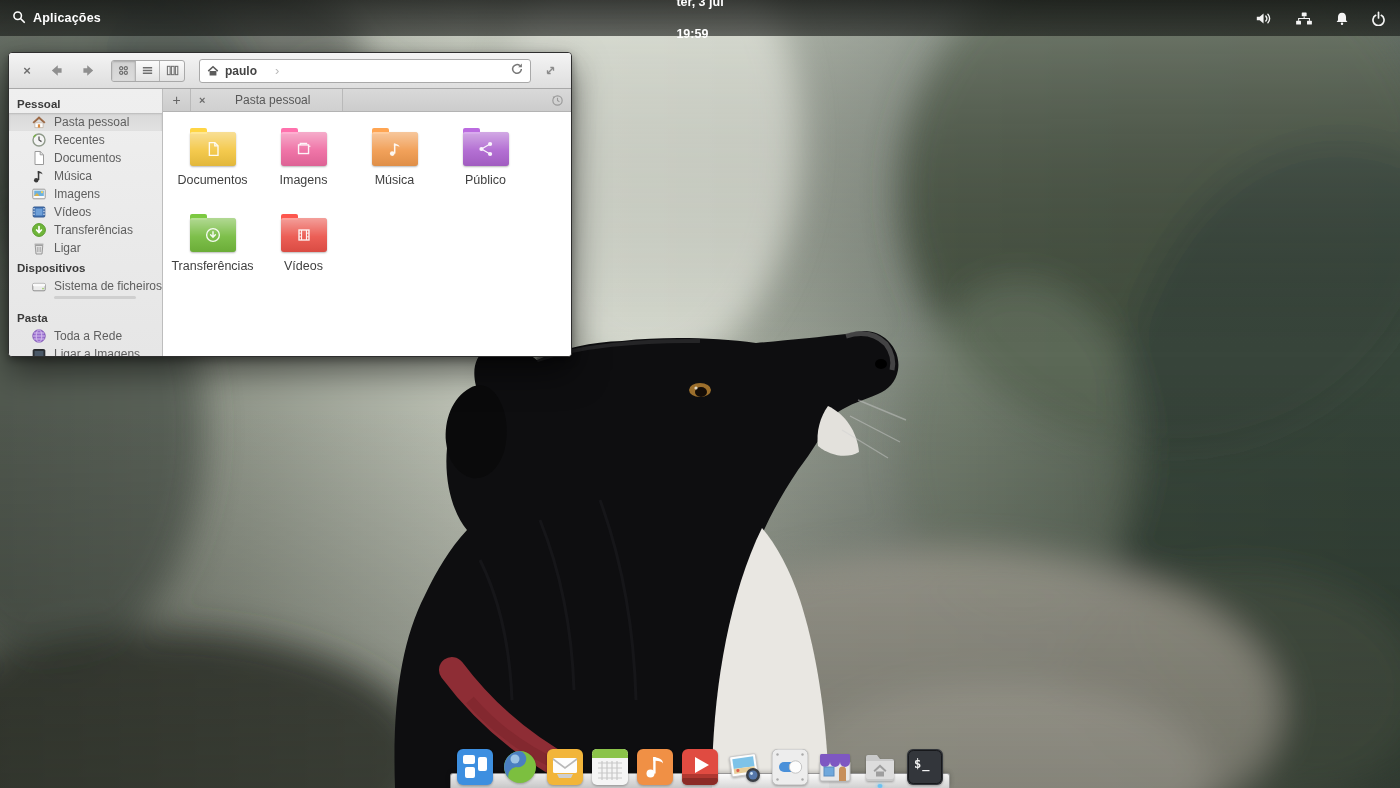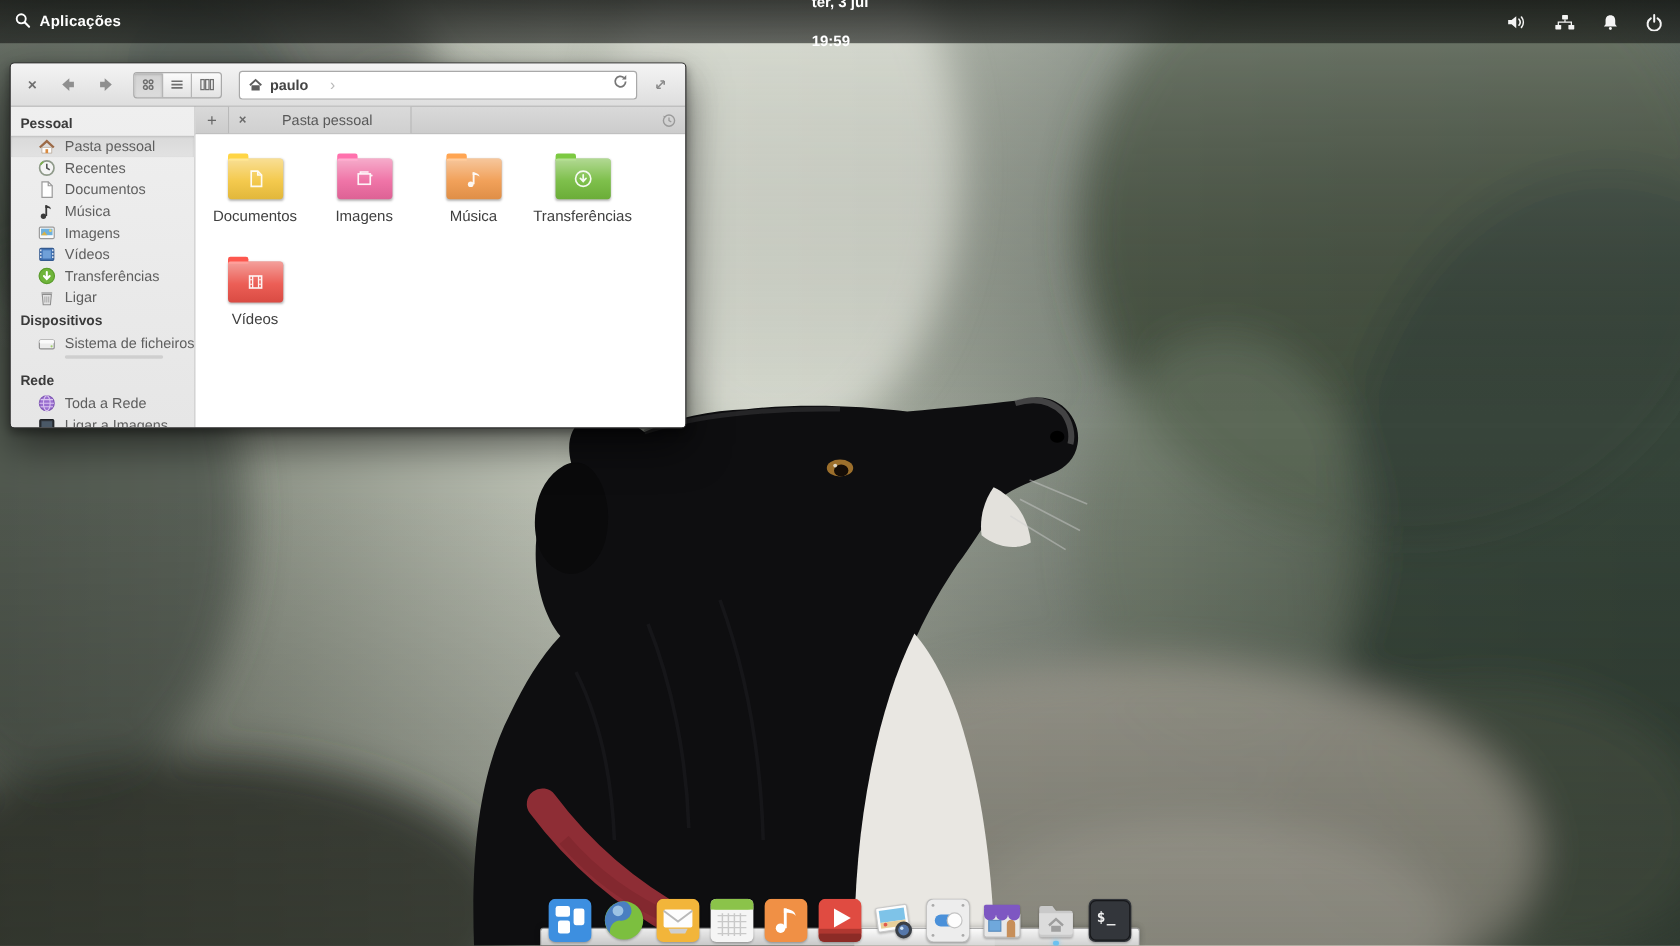--- a/index.html
+++ b/index.html
@@ -359,21 +359,21 @@
               <rect x="1.8" y="4.4" width="12.4" height="2.8" rx="1.2" fill="#fafafa"></rect>
               <circle cx="12" cy="9.6" r=".9" fill="#9fd06a"></circle>
             </svg>
           </span>
         <span class="sb-col">
           <span>Sistema de ficheiros</span>
           <span class="usage-track"><span class="usage-fill" style="width: 35%;"></span></span>
         </span>
       </div>
 
-      <div class="sb-header">Rede</div>
+      <div class="sb-header">Pasta</div>
       <div class="sb-item">
         <span class="ic">
             <svg width="16" height="16" viewBox="0 0 16 16">
               <circle cx="8" cy="8" r="6.2" fill="#9a6fd0" stroke="#7f56b4" stroke-width="1"></circle>
               <ellipse cx="8" cy="8" rx="2.8" ry="6.2" fill="none" stroke="#d9c4ef" stroke-width=".9"></ellipse>
               <path d="M1.8 8 h12.4 M2.8 5 h10.4 M2.8 11 h10.4" stroke="#d9c4ef" stroke-width=".9"></path>
             </svg>
           </span>
         <span>Toda a Rede</span>
       </div>
@@ -431,20 +431,31 @@
           <div class="folder" style="background: rgb(240, 153, 76);">
             <svg width="20" height="20" viewBox="0 0 22 22">
                 <circle cx="8" cy="16" r="2.6" fill="#fff"></circle>
                 <rect x="9.8" y="5" width="1.7" height="11" fill="#fff"></rect>
                 <path d="M9.8 5 C13.5 5.4 16 6.6 16 9.2 C15.3 7.8 12.8 7.3 9.8 7.6 Z" fill="#fff"></path>
               </svg>
           </div>
           <div class="file-label">Música</div>
         </div>
         <div class="file-item">
+          <div class="folder" style="background: rgb(173, 99, 207);">
+            <svg width="20" height="20" viewBox="0 0 22 22">
+                <circle cx="6" cy="11" r="2.3" fill="#fff"></circle>
+                <circle cx="15.5" cy="5.5" r="2.3" fill="#fff"></circle>
+                <circle cx="15.5" cy="16.5" r="2.3" fill="#fff"></circle>
+                <path d="M6 11 L15.5 5.5 M6 11 L15.5 16.5" stroke="#fff" stroke-width="1.5"></path>
+              </svg>
+          </div>
+          <div class="file-label">Público</div>
+        </div>
+        <div class="file-item">
           <div class="folder" style="background: rgb(115, 186, 60);">
             <svg width="20" height="20" viewBox="0 0 22 22">
                 <circle cx="11" cy="11" r="7" fill="none" stroke="#fff" stroke-width="1.5"></circle>
                 <path d="M11 7.5 V13 M8.4 10.7 L11 13.4 L13.6 10.7" stroke="#fff" stroke-width="1.6" fill="none" stroke-linecap="round"></path>
               </svg>
           </div>
           <div class="file-label">Transferências</div>
         </div>
         <div class="file-item">
           <div class="folder" style="background: rgb(234, 81, 72);">

